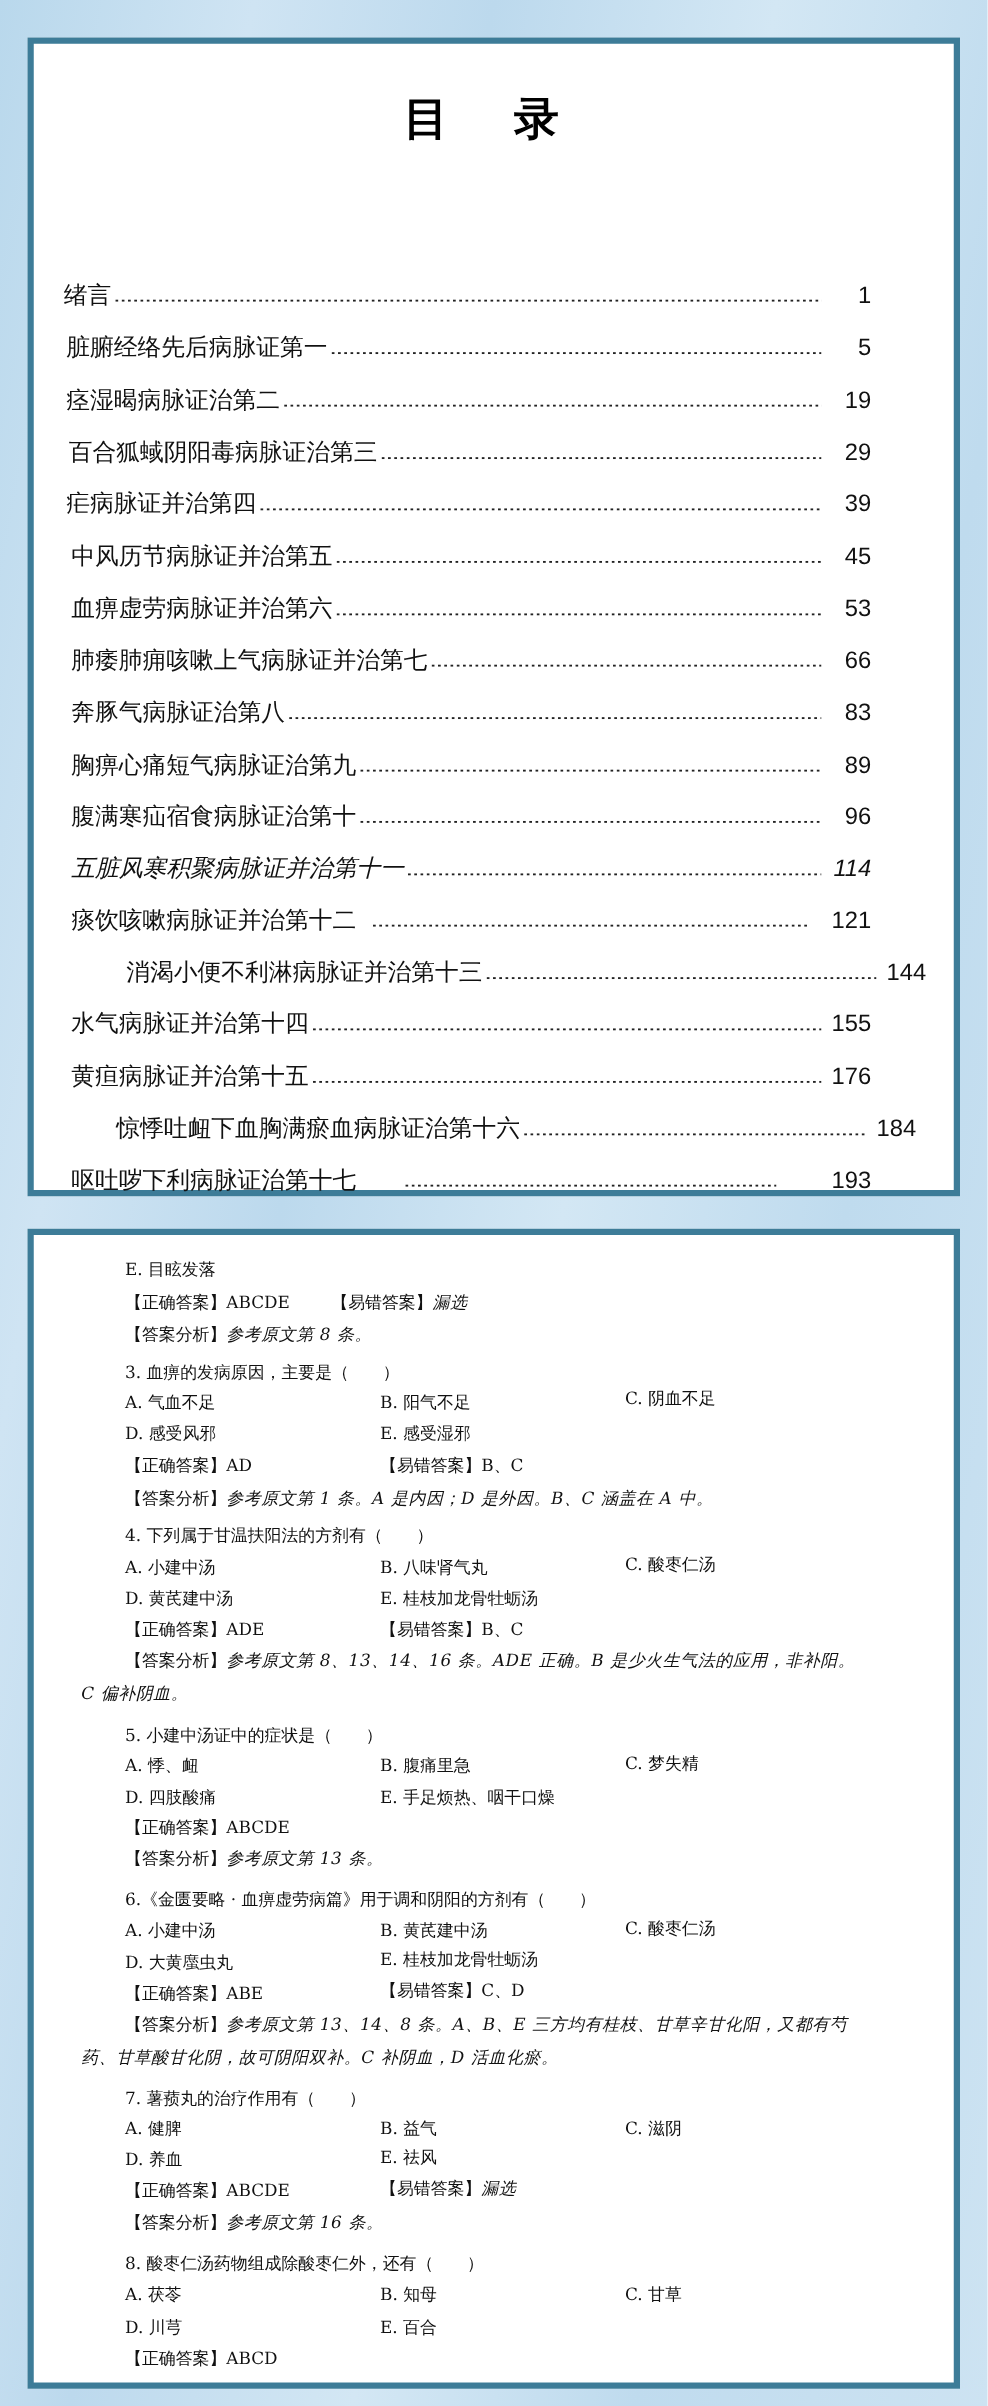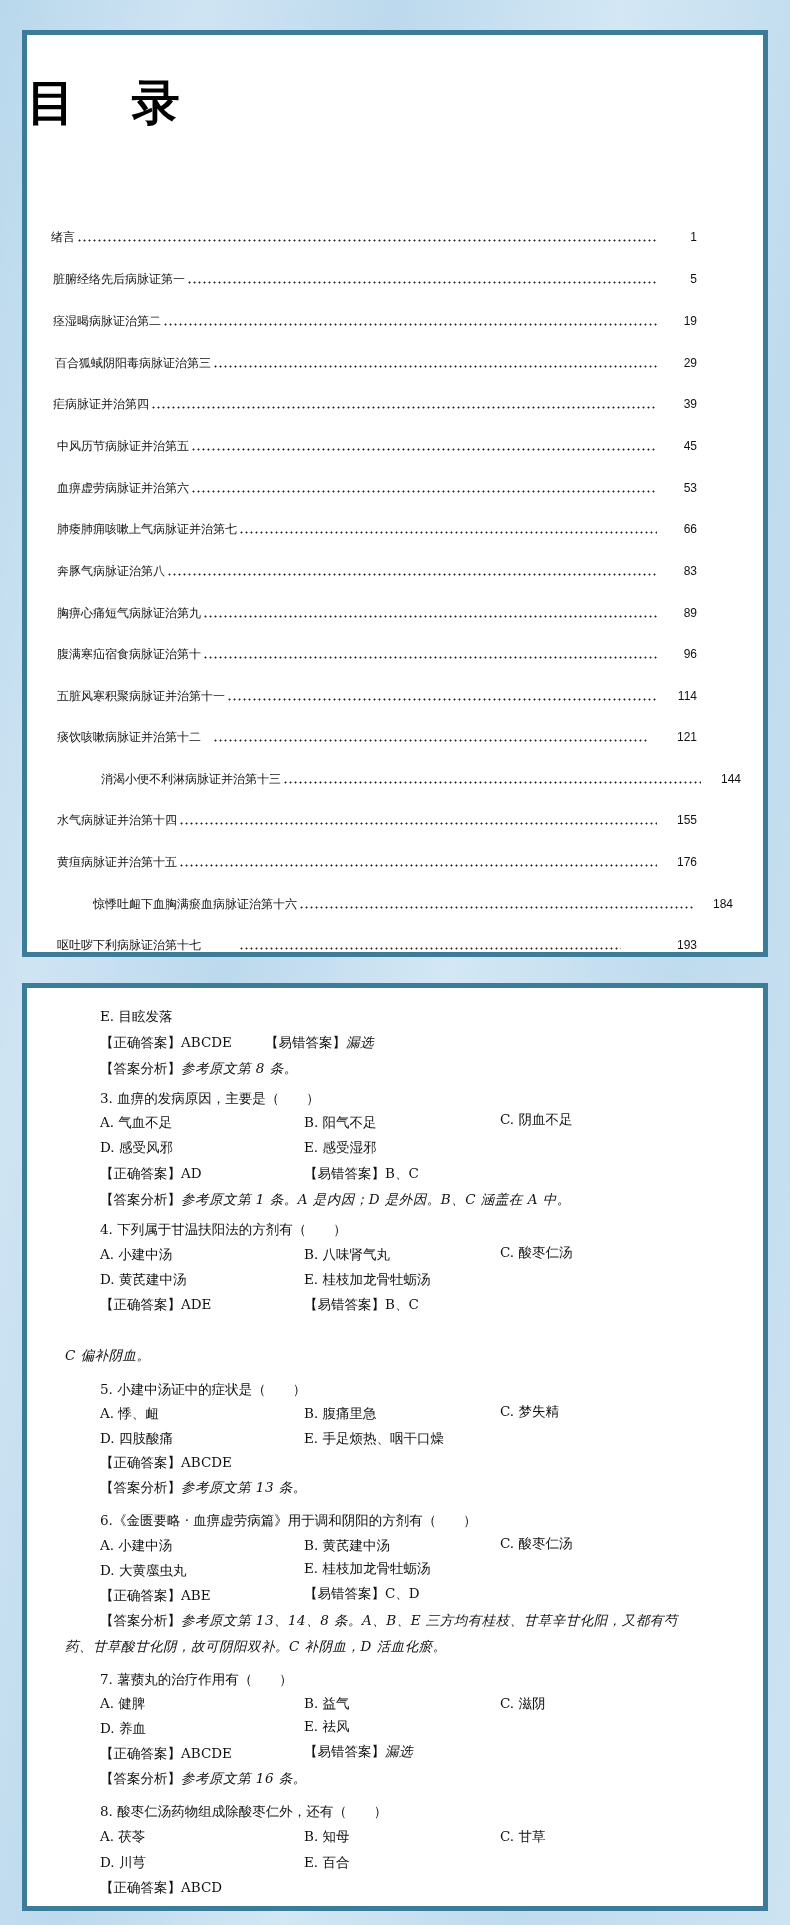--- a/index.html
+++ b/index.html
@@ -11,27 +11,27 @@
   }
   .panel {
     position: absolute; left: 22px; width: 736px;
     background: #ffffff;
     border: 5px solid #3d7c98;
   }
   #panel-toc { top: 30px; height: 917px; }
   #panel-qa { top: 983px; height: 918px; }
 
   .toc-title {
-    position: absolute; left: 0; right: 0; top: 36px; text-align: left;
+    position: absolute; left: 0; right: 0; top: 36px; text-align: center;
     font-family: "DejaVu Serif", "Liberation Serif", serif;
-    font-weight: bold; font-size: 48px; letter-spacing: 20px; color: #000;
+    font-weight: bold; font-size: 36px; letter-spacing: 20px; color: #000;
   }
   .toc-row {
     position: absolute; left: 30px; width: 640px; height: 22px;
-    display: flex; align-items: flex-end; font-size: 12px; line-height: 20px;
+    display: flex; align-items: flex-end; font-size: 19px; line-height: 20px;
   }
   .toc-label { white-space: nowrap; font-weight: 500; }
   .toc-leader {
     flex: 1; margin: 0 4px 5px 2px; height: 3px;
     background-image: radial-gradient(circle, #222 0.9px, transparent 1.1px);
     background-size: 5px 3px; background-repeat: repeat-x;
   }
   .toc-page { width: 36px; text-align: right; white-space: nowrap; }
 
   .qa-line {
@@ -99,21 +99,21 @@
       <div class="toc-row" style="top: 566px; left: 30px; width: 640px;">
         <span class="toc-label">胸痹心痛短气病脉证治第九</span>
         <span class="toc-leader"></span>
         <span class="toc-page">89</span>
       </div>
       <div class="toc-row" style="top: 607px; left: 30px; width: 640px;">
         <span class="toc-label">腹满寒疝宿食病脉证治第十</span>
         <span class="toc-leader"></span>
         <span class="toc-page">96</span>
       </div>
-      <div class="toc-row" style="top: 649px; left: 30px; width: 640px;">
+      <div class="toc-row" style="top: 649px; left: 30px; width: 640px; font-style: italic;">
         <span class="toc-label">五脏风寒积聚病脉证并治第十一</span>
         <span class="toc-leader"></span>
         <span class="toc-page">114</span>
       </div>
       <div class="toc-row" style="top: 690px; left: 30px; width: 640px; gap: 10px;">
         <span class="toc-label">痰饮咳嗽病脉证并治第十二</span>
         <span class="toc-leader"></span>
         <span class="toc-page">121</span>
       </div>
       <div class="toc-row" style="top: 732px; left: 30px; width: 640px; margin-left: 44px;">
@@ -178,20 +178,23 @@
   <div class="qa-line col-b" style="top:257px">B. 八味肾气丸</div>
   <div class="qa-line col-c" style="top:255px">C. 酸枣仁汤</div>
   <div class="qa-line col-a" style="top:282px">D. 黄芪建中汤</div>
   <div class="qa-line col-b" style="top:282px">E. 桂枝加龙骨牡蛎汤</div>
   <div class="qa-line col-a" style="top:307px">
     <span class="tag">【正确答案】</span><span>ADE</span>
   </div>
   <div class="qa-line col-b" style="top:307px">
     <span class="tag">【易错答案】</span><span>B、C</span>
   </div>
+  <div class="qa-line col-a" style="top:332px">
+    <span class="tag">【答案分析】</span><span class="analysis">参考原文第 8、13、14、16 条。ADE 正确。B 是少火生气法的应用，非补阳。</span>
+  </div>
   <div class="qa-line indent2" style="top:358px">
     <span class="analysis">C 偏补阴血。</span>
   </div>
 
   <div class="qa-line col-a" style="top:392px">5. 小建中汤证中的症状是（　　）</div>
   <div class="qa-line col-a" style="top:416px">A. 悸、衄</div>
   <div class="qa-line col-b" style="top:416px">B. 腹痛里急</div>
   <div class="qa-line col-c" style="top:414px">C. 梦失精</div>
   <div class="qa-line col-a" style="top:441px">D. 四肢酸痛</div>
   <div class="qa-line col-b" style="top:441px">E. 手足烦热、咽干口燥</div>

